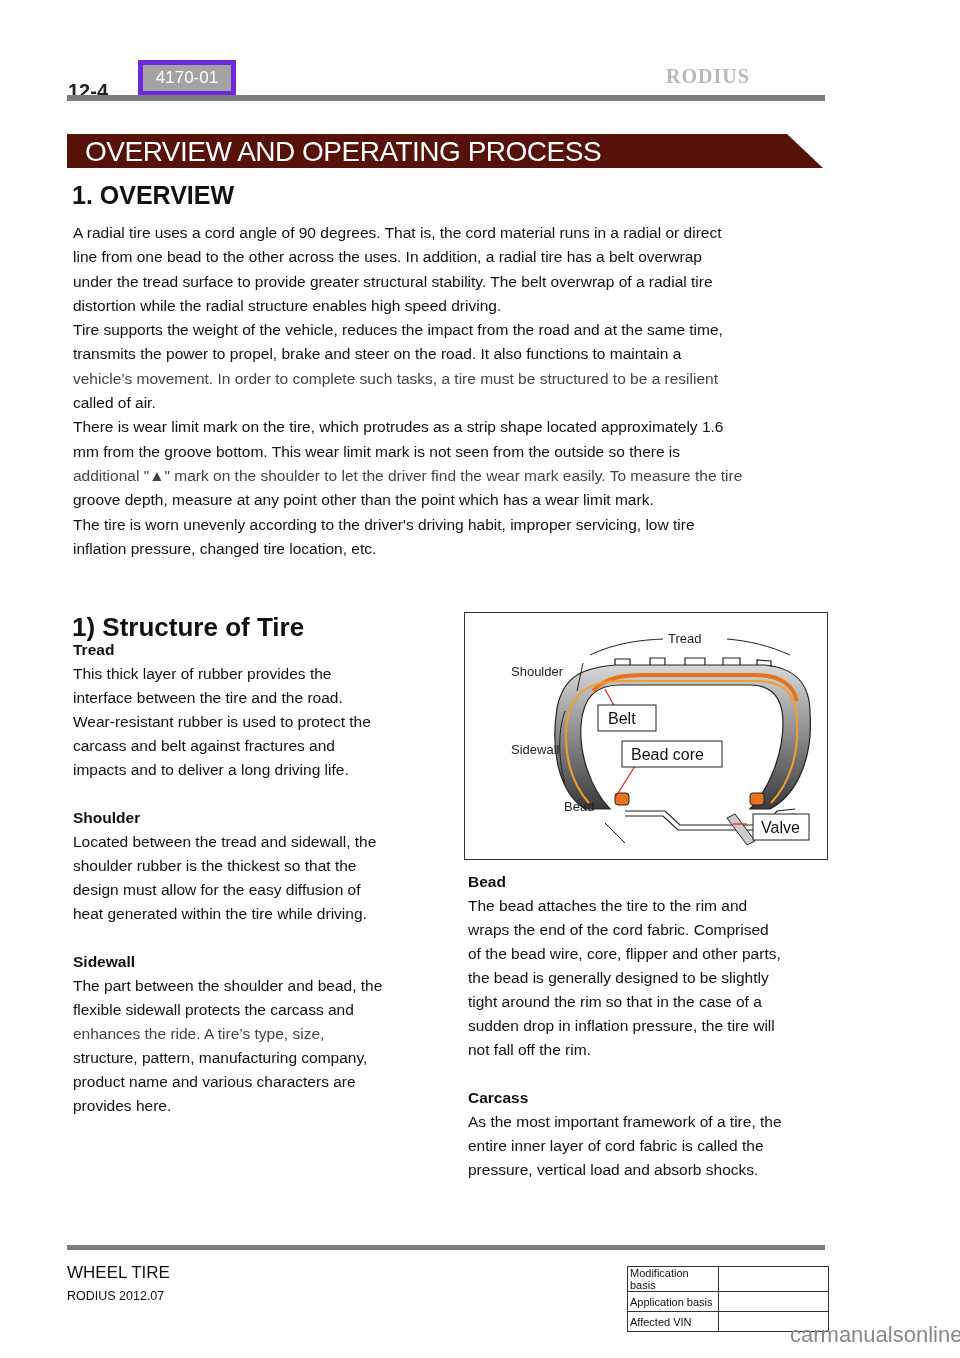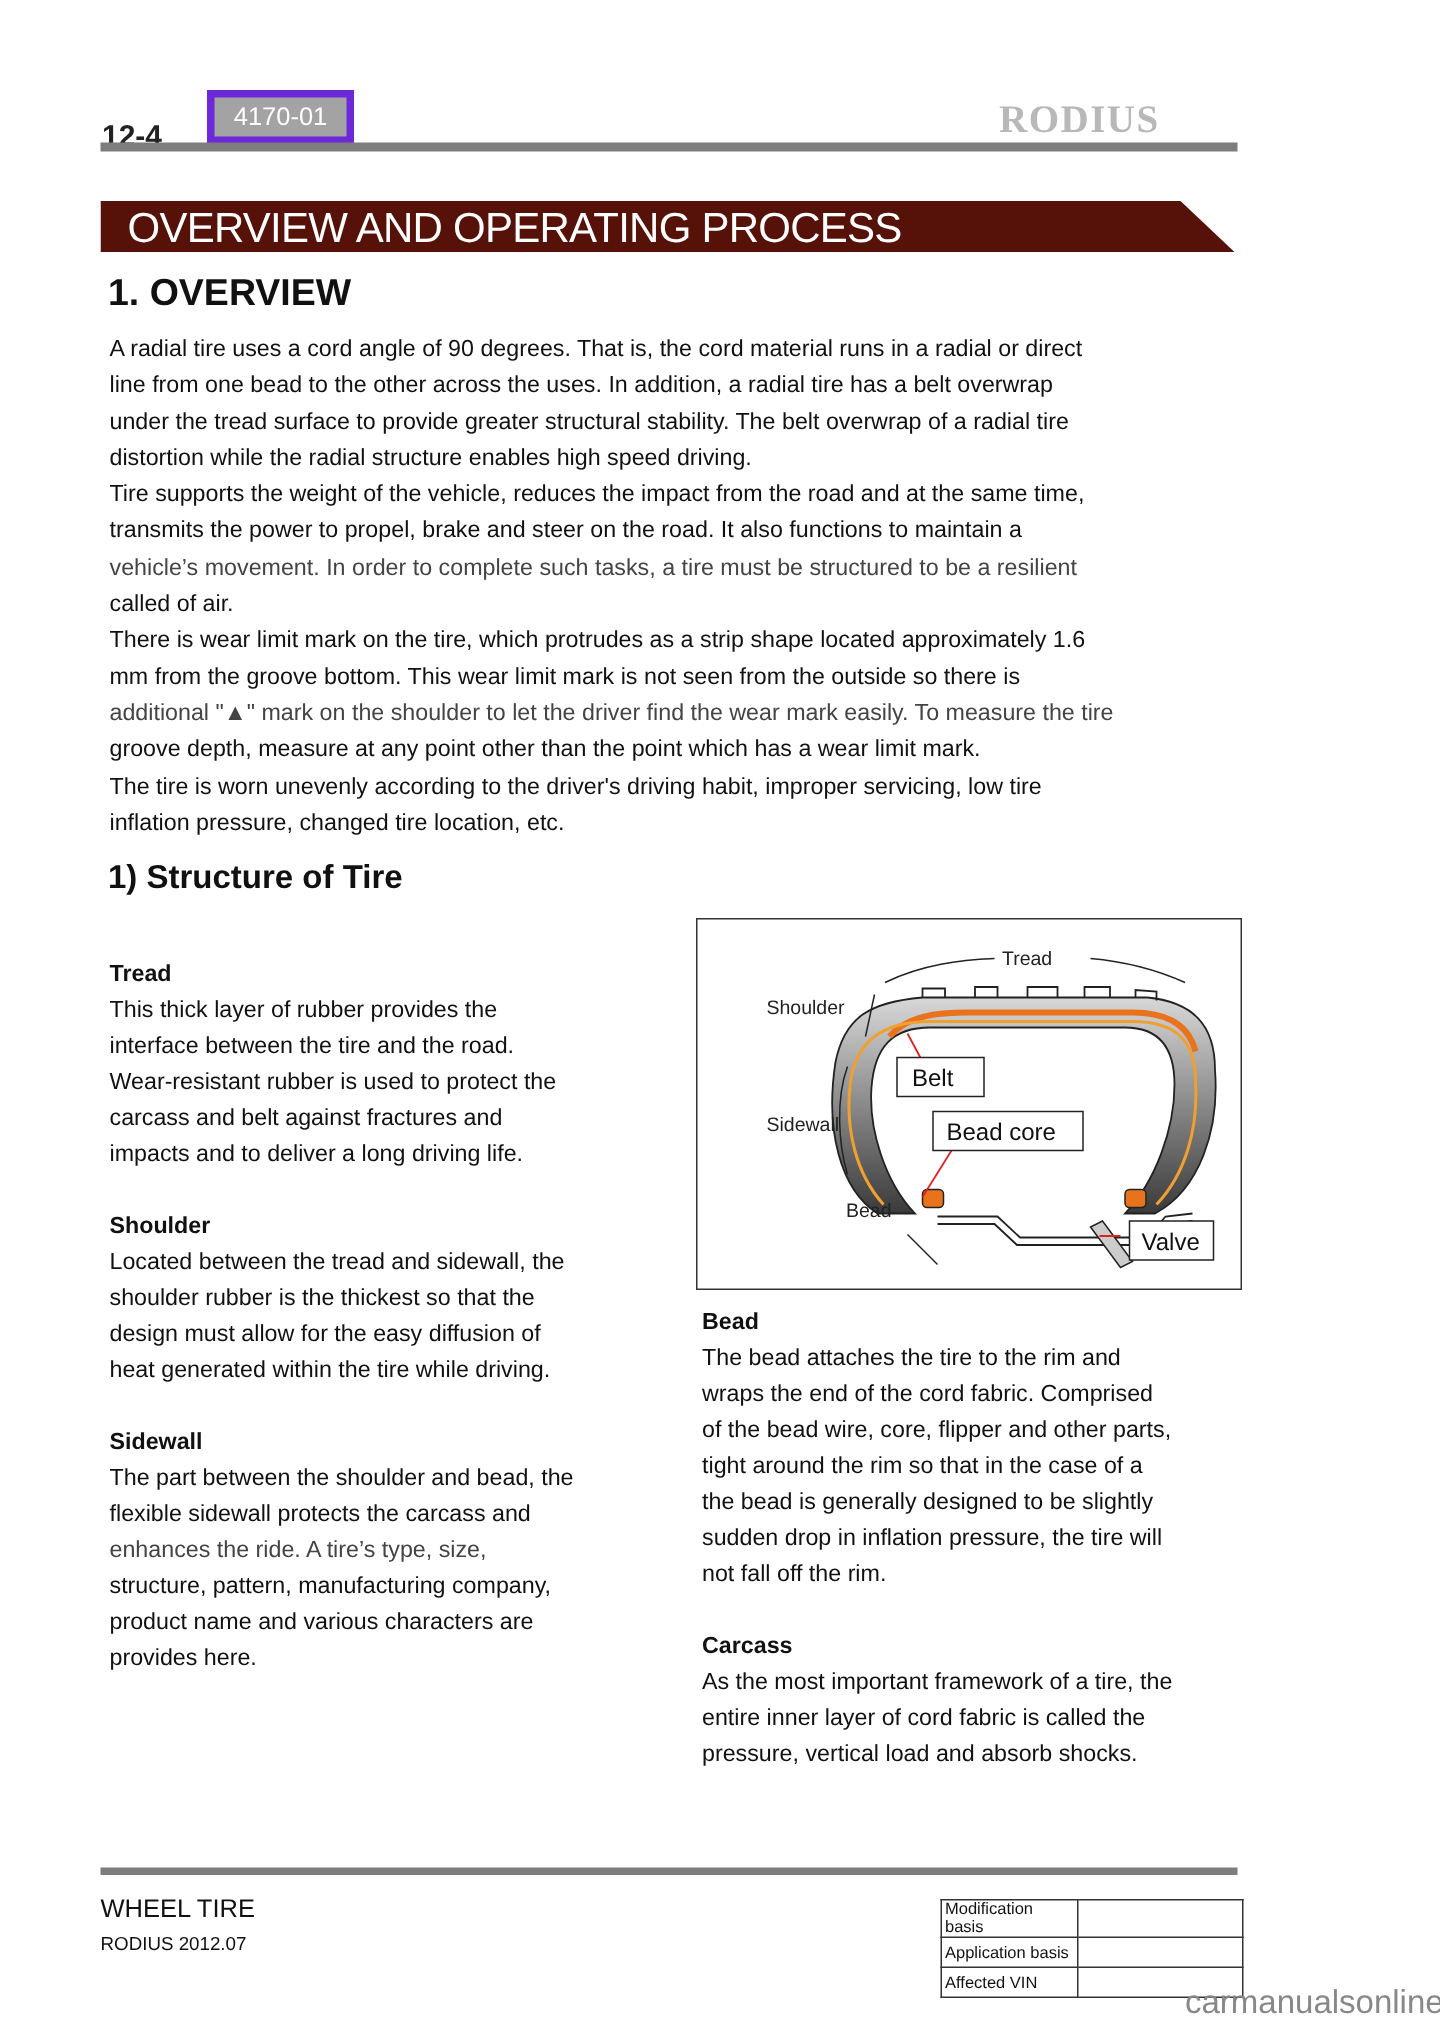--- a/index.html
+++ b/index.html
@@ -1,28 +1,28 @@
 <!DOCTYPE html>
 <html><head>
 <meta charset="utf-8">
 <style>
   html, body { margin: 0; padding: 0; background: #ffffff; }
   body { width: 960px; height: 1358px; position: relative; overflow: hidden; font-family: "Liberation Sans", sans-serif; color: #111; }
   .abs { position: absolute; }
   .page-num { left: 68px; top: 80px; font-size: 20px; color: #222; font-weight: bold; }
   .code-badge { left: 138px; top: 60px; width: 88px; height: 26px; background: #a3a3a3; border: 5px solid #6d28d9; color: #fff; font-size: 17px; line-height: 26px; text-align: center; }
-  .brand { left: 666px; top: 65px; font-family: "Liberation Serif", serif; font-weight: bold; font-size: 26px; letter-spacing: 1px; color: #b8b8b8; }
+  .brand { left: 666px; top: 65px; font-family: "Liberation Serif", serif; font-weight: bold; font-size: 20px; letter-spacing: 1px; color: #b8b8b8; }
   .top-rule { left: 67px; top: 95px; width: 758px; height: 6px; background: #7d7d7d; }
   .section-banner { left: 67px; top: 134px; width: 756px; height: 34px; }
   .section-banner svg { position: absolute; left: 0; top: 0; }
   .section-banner span { position: absolute; left: 8px; top: 1px; color: #fff; font-size: 28px; line-height: 34px; letter-spacing: -0.5px; margin-left: 10px; }
   .h1 { left: 72px; top: 181px; font-size: 25px; font-weight: bold; }
   .body-text { left: 73px; top: 221px; width: 760px; font-size: 15.5px; line-height: 24.3px; }
   .body-text p { margin: 0; white-space: nowrap; }
-  .h2 { left: 72px; top: 572px; font-size: 22px; font-weight: bold; }
+  .h2 { left: 72px; top: 612px; font-size: 26px; font-weight: bold; }
   .col { font-size: 15.5px; line-height: 24px; }
   .col .term { font-weight: bold; }
   .col .gap { height: 24px; }
   .left-col { left: 73px; top: 638px; width: 350px; }
   .right-col { left: 468px; top: 870px; width: 350px; }
   .figure { left: 464px; top: 612px; width: 362px; height: 246px; border: 1px solid #333; background: #fff; }
   .bottom-rule { left: 67px; top: 1245px; width: 758px; height: 5px; background: #7d7d7d; }
   .footer-title { left: 67px; top: 1263px; font-size: 17px; }
   .footer-sub { left: 67px; top: 1289px; font-size: 12.5px; }
   .basis-table { left: 627px; top: 1266px; border-collapse: collapse; font-size: 11px; }
@@ -135,22 +135,22 @@
     <rect x="288" y="201" width="56" height="26" fill="#fff" stroke="#222"></rect>
     <text x="296" y="220" font-family="Liberation Sans, sans-serif" font-size="16" fill="#111">Valve</text>
   </svg>
 </div>
 
 <div class="abs col right-col">
   <div class="term">Bead</div>
   <div>The bead attaches the tire to the rim and</div>
   <div>wraps the end of the cord fabric. Comprised</div>
   <div>of the bead wire, core, flipper and other parts,</div>
+  <div>the bead is generally designed to be slightly</div>
   <div>tight around the rim so that in the case of a</div>
-  <div>the bead is generally designed to be slightly</div>
   <div>sudden drop in inflation pressure, the tire will</div>
   <div>not fall off the rim.</div>
   <div class="gap"></div>
   <div class="term">Carcass</div>
   <div>As the most important framework of a tire, the</div>
   <div>entire inner layer of cord fabric is called the</div>
   <div>pressure, vertical load and absorb shocks.</div>
 </div>
 
 <div class="abs bottom-rule"></div>

